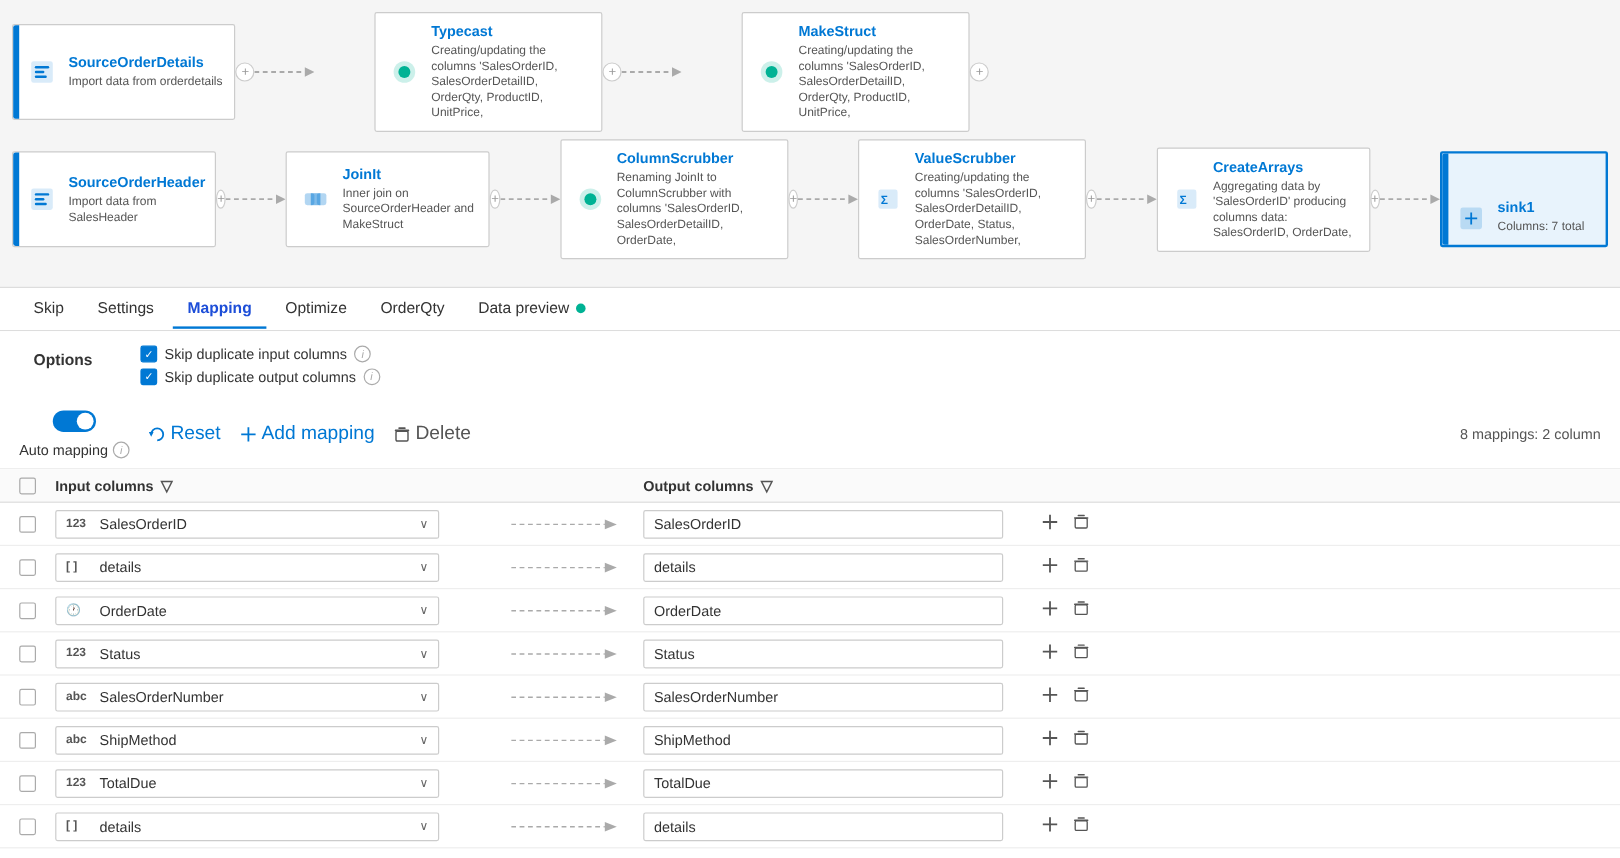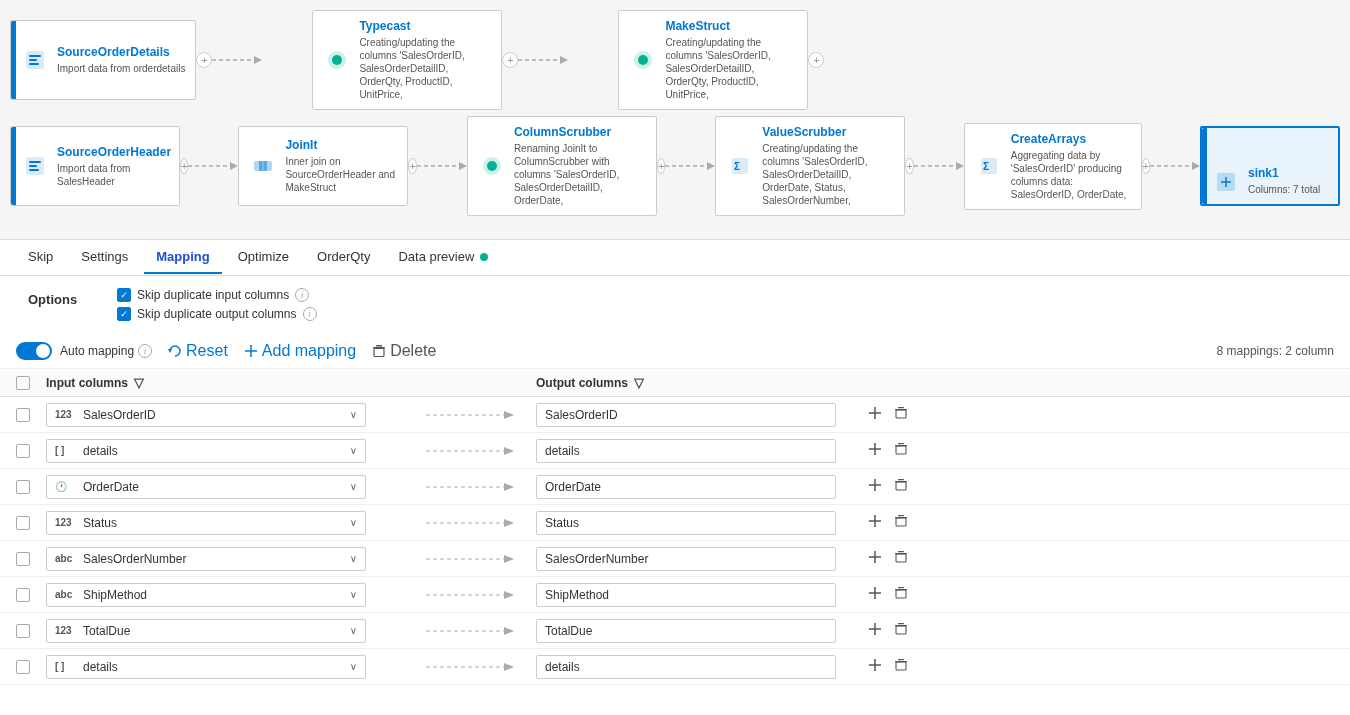--- a/index.html
+++ b/index.html
@@ -556,21 +556,21 @@
       <div class="checkbox-row">
         <div class="checkbox-icon">✓</div>
         <span>Skip duplicate output columns</span>
         <div class="info-icon">i</div>
       </div>
     </div>
   </div>
 </div>
 
 <div class="toolbar-row">
-  <div style="display:flex; align-items:center; gap:8px;">
+  <div style="display:flex; align-items:center; gap:8px;flex-direction:column;">
     <div class="toggle-switch">
       <div class="toggle-track">
         <div class="toggle-thumb"></div>
       </div>
     </div>
     <div class="auto-mapping-label">
       <span>Auto mapping</span>
       <div class="info-icon">i</div>
     </div>
   </div>

